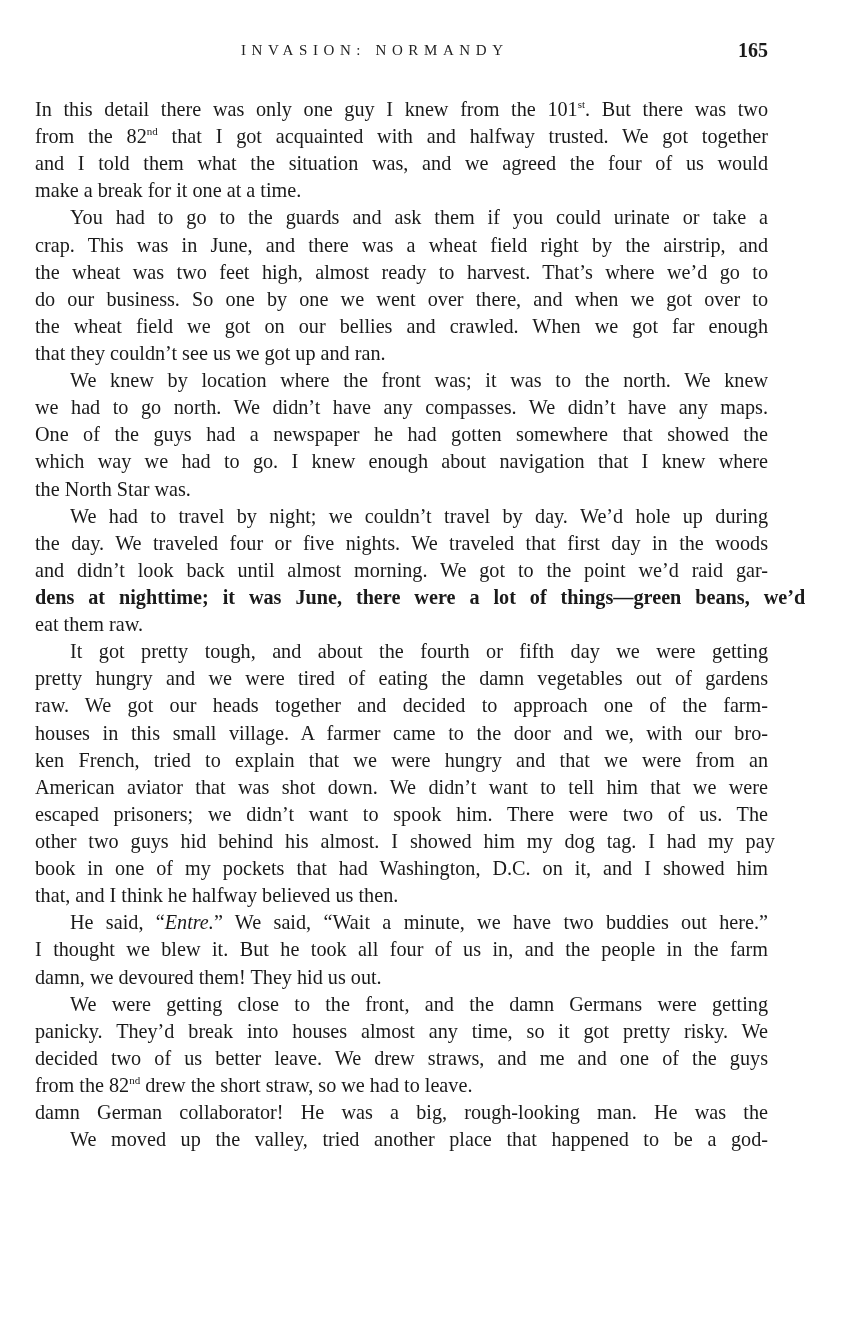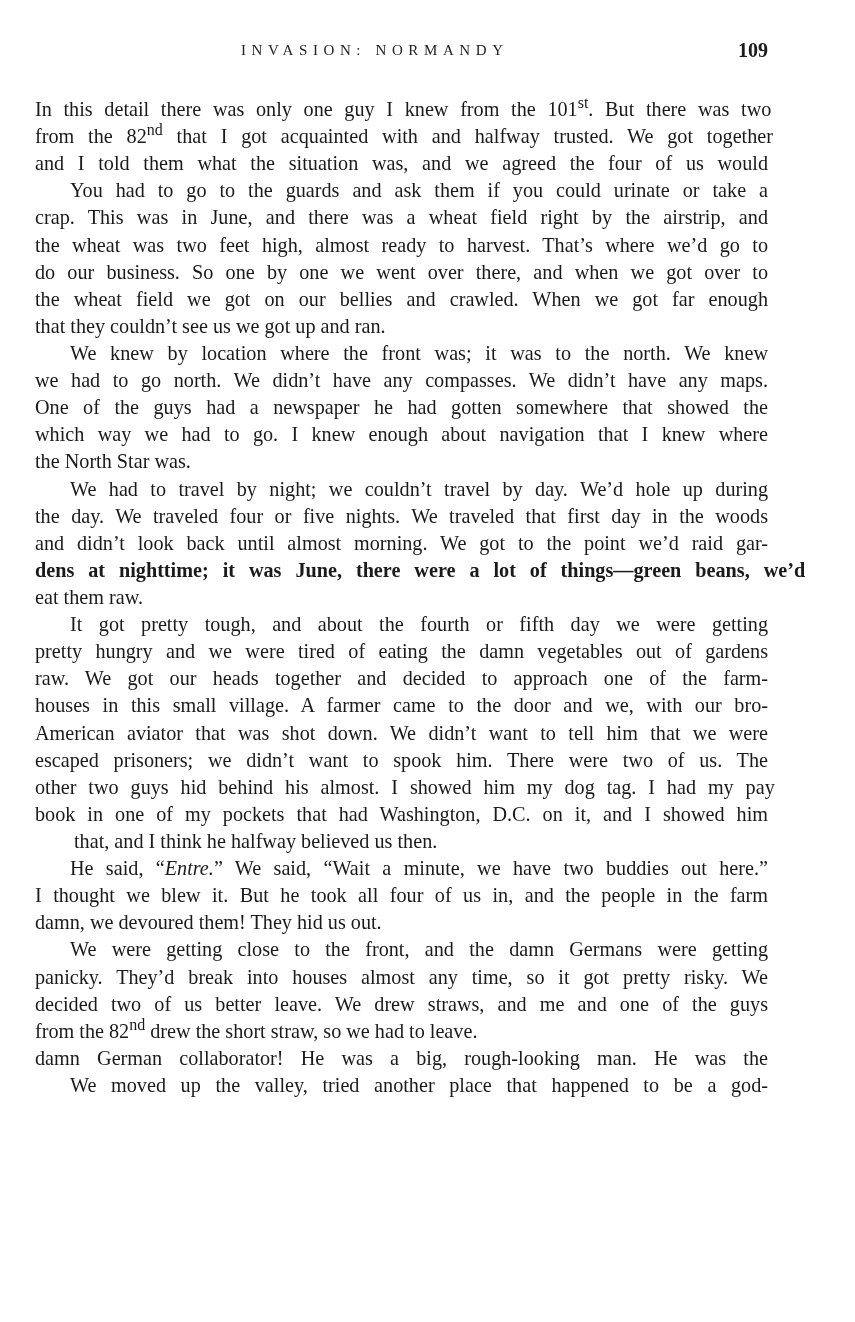--- a/index.html
+++ b/index.html
@@ -60,39 +60,40 @@
     text-align-last: justify;
     transform-origin: left center;
   }
   .line.last {
     text-align-last: left;
   }
   .line.indent {
     padding-left: 35px;
   }
   sup {
-    font-size: 16px;
+    font-size: 11px;
     line-height: 0;
     vertical-align: super;
   }
   em { font-style: italic; }
 </style>
 </head>
 <body>
 
 <div class="page">
   <div class="running-head">
     <span class="running-title">INVASION: NORMANDY</span>
-    <span class="page-number">109</span>
+    <span class="page-number">165</span>
   </div>
   <div class="body-text" id="body-text">
       <div class="paragraph">
         <span class="line" style="white-space: nowrap;"><span style="white-space: nowrap; display: inline-block; word-spacing: 6.63281px;">In this detail there was only one guy I knew from the 101<sup>st</sup>. But there was two</span></span>
         <span class="line" style="white-space: nowrap;"><span style="white-space: nowrap; display: inline-block; word-spacing: 8.77284px;">from the 82<sup>nd</sup> that I got acquainted with and halfway trusted. We got together</span></span>
         <span class="line" style="white-space: nowrap;"><span style="white-space: nowrap; display: inline-block; word-spacing: 8.65104px;">and I told them what the situation was, and we agreed the four of us would</span></span>
+        <span class="line last" style="white-space: nowrap;"><span style="white-space: nowrap; display: inline-block;">make a break for it one at a time.</span></span>
       </div>
       <div class="paragraph">
         <span class="line indent" style="white-space: nowrap;"><span style="white-space: nowrap; display: inline-block; word-spacing: 7.87109px;">You had to go to the guards and ask them if you could urinate or take a</span></span>
         <span class="line" style="white-space: nowrap;"><span style="white-space: nowrap; display: inline-block; word-spacing: 8.22917px;">crap. This was in June, and there was a wheat field right by the airstrip, and</span></span>
         <span class="line" style="white-space: nowrap;"><span style="white-space: nowrap; display: inline-block; word-spacing: 7.375px;">the wheat was two feet high, almost ready to harvest. That’s where we’d go to</span></span>
         <span class="line" style="white-space: nowrap;"><span style="white-space: nowrap; display: inline-block; word-spacing: 7.12793px;">do our business. So one by one we went over there, and when we got over to</span></span>
         <span class="line" style="white-space: nowrap;"><span style="white-space: nowrap; display: inline-block; word-spacing: 9.01897px;">the wheat field we got on our bellies and crawled. When we got far enough</span></span>
         <span class="line last" style="white-space: nowrap;"><span style="white-space: nowrap; display: inline-block;">that they couldn’t see us we got up and ran.</span></span>
       </div>
       <div class="paragraph">
@@ -107,25 +108,26 @@
         <span class="line" style="white-space: nowrap;"><span style="white-space: nowrap; display: inline-block; word-spacing: 6.42708px;">the day. We traveled four or five nights. We traveled that first day in the woods</span></span>
         <span class="line" style="white-space: nowrap;"><span style="white-space: nowrap; display: inline-block; word-spacing: 7.82143px;">and didn’t look back until almost morning. We got to the point we’d raid gar-</span></span>
         <span class="line" style="white-space: nowrap; font-weight: bold;"><span style="white-space: nowrap; display: inline-block; word-spacing: 8.90505px;">dens at nighttime; it was June, there were a lot of things—green beans, we’d</span></span>
         <span class="line last" style="white-space: nowrap;"><span style="white-space: nowrap; display: inline-block;">eat them raw.</span></span>
       </div>
       <div class="paragraph">
         <span class="line indent" style="white-space: nowrap;"><span style="white-space: nowrap; display: inline-block; word-spacing: 11.4303px;">It got pretty tough, and about the fourth or fifth day we were getting</span></span>
         <span class="line" style="white-space: nowrap;"><span style="white-space: nowrap; display: inline-block; word-spacing: 8.30409px;">pretty hungry and we were tired of eating the damn vegetables out of gardens</span></span>
         <span class="line" style="white-space: nowrap;"><span style="white-space: nowrap; display: inline-block; word-spacing: 11.1911px;">raw. We got our heads together and decided to approach one of the farm-</span></span>
         <span class="line" style="white-space: nowrap;"><span style="white-space: nowrap; display: inline-block; word-spacing: 7.56562px;">houses in this small village. A farmer came to the door and we, with our bro-</span></span>
+        <span class="line" style="white-space: nowrap;"><span style="white-space: nowrap; display: inline-block; word-spacing: 9.23326px;">ken French, tried to explain that we were hungry and that we were from an</span></span>
         <span class="line" style="white-space: nowrap;"><span style="white-space: nowrap; display: inline-block; word-spacing: 7.31585px;">American aviator that was shot down. We didn’t want to tell him that we were</span></span>
         <span class="line" style="white-space: nowrap;"><span style="white-space: nowrap; display: inline-block; word-spacing: 9.67909px;">escaped prisoners; we didn’t want to spook him. There were two of us. The</span></span>
         <span class="line" style="white-space: nowrap;"><span style="white-space: nowrap; display: inline-block; word-spacing: 6.84375px;">other two guys hid behind his almost. I showed him my dog tag. I had my pay</span></span>
         <span class="line" style="white-space: nowrap;"><span style="white-space: nowrap; display: inline-block; word-spacing: 6.94688px;">book in one of my pockets that had Washington, D.C. on it, and I showed him</span></span>
-        <span class="line last" style="white-space: nowrap; margin-left: 39px;"><span style="white-space: nowrap; display: inline-block;">that, and I think he halfway believed us then.</span></span>
+        <span class="line last" style="white-space: nowrap;"><span style="white-space: nowrap; display: inline-block;">that, and I think he halfway believed us then.</span></span>
       </div>
       <div class="paragraph">
         <span class="line indent" style="white-space: nowrap;"><span style="white-space: nowrap; display: inline-block; word-spacing: 7.28245px;">He said, “<em>Entre.</em>” We said, “Wait a minute, we have two buddies out here.”</span></span>
         <span class="line" style="white-space: nowrap;"><span style="white-space: nowrap; display: inline-block; word-spacing: 6.39757px;">I thought we blew it. But he took all four of us in, and the people in the farm</span></span>
         <span class="line last" style="white-space: nowrap;"><span style="white-space: nowrap; display: inline-block;">damn, we devoured them! They hid us out.</span></span>
       </div>
       <div class="paragraph">
         <span class="line indent" style="white-space: nowrap;"><span style="white-space: nowrap; display: inline-block; word-spacing: 10.2318px;">We were getting close to the front, and the damn Germans were getting</span></span>
         <span class="line" style="white-space: nowrap;"><span style="white-space: nowrap; display: inline-block; word-spacing: 8.8101px;">panicky. They’d break into houses almost any time, so it got pretty risky. We</span></span>
         <span class="line" style="white-space: nowrap;"><span style="white-space: nowrap; display: inline-block; word-spacing: 8.07708px;">decided two of us better leave. We drew straws, and me and one of the guys</span></span>

